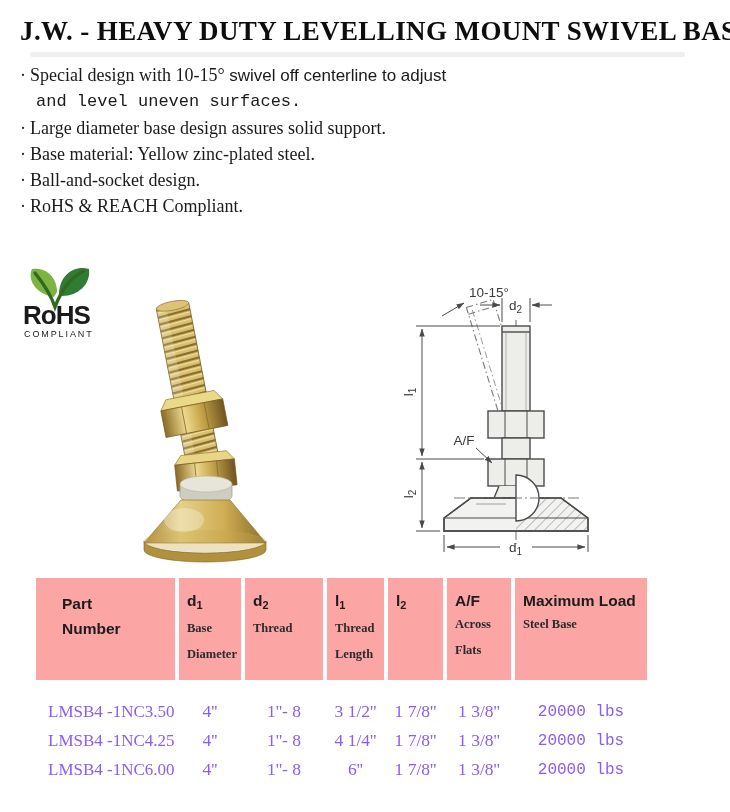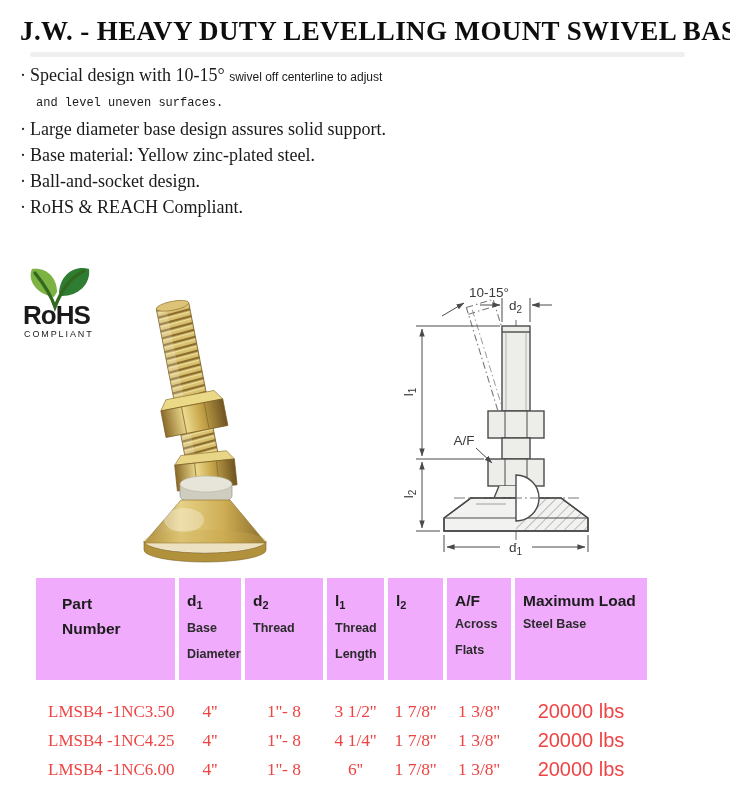--- a/index.html
+++ b/index.html
@@ -15,51 +15,51 @@
   .ghost {
     position:absolute; left:30px; top:52px; width:655px; height:5px;
     background:#ececec; border-radius:3px; opacity:0.85;
   }
   .features {
     position:absolute; left:20px; top:62px; width:480px;
     font-size:18px; color:#1a1a1a; line-height:26px;
   }
   .feat { white-space:nowrap; }
   .bullet { display:inline-block; width:10px; color:#2a2a2a; }
-  .sans { font-family:"Liberation Sans", sans-serif; font-size:12px; }
+  .sans { font-family:"Liberation Sans", sans-serif; font-size:17px; }
   .cont { padding-left:16px;font-family:Liberation Mono, monospace; }
 
   .rohs { position:absolute; left:18px; top:264px; width:80px; height:78px; }
 
   .photo { position:absolute; left:126px; top:280px; width:222px; height:297px; }
 
   .diagram { position:absolute; left:396px; top:272px; width:322px; height:294px; }
 
   .spec-table { position:absolute; left:36px; top:578px; width:612px; }
   .thead, .drow {
     display:grid;
     grid-template-columns:139px 62px 78px 57px 55px 64px 132px;
     column-gap:4px;
   }
   .hcell {
-    background:#f0abfc; min-height:102px; box-sizing:border-box;
+    background:#fca5a5; min-height:102px; box-sizing:border-box;
     padding:13px 4px 5px 8px;
     font-family:"Liberation Sans", sans-serif; color:#1f1f1f;
   }
   .hcell.partcol { padding-left:26px; }
   .hmain { font-size:15.5px; font-weight:bold; line-height:20px; color:#1c1c1c; }
   .partcol .hmain { line-height:25px; }
-  .hsub { font-size:12.5px; font-weight:bold; color:#2b2b2b; line-height:26px; }
+  .hsub { font-size:12.5px; font-weight:bold; color:#2b2b2b; line-height:26px;font-family:Liberation Serif, serif; }
   .hsub:first-of-type { margin-top:7px; }
   .subscr { font-size:11px; vertical-align:-3px; }
   .tbody { margin-top:17px; }
-  .drow { height:29px; align-items:center; font-size:17.5px; color:#ef4444; }
+  .drow { height:29px; align-items:center; font-size:17.5px; color:#8b5cf6; }
   .dcell { text-align:center; }
   .dcell.part { text-align:left; padding-left:12px; font-size:17px; }
-  .dcell.load { font-family:Liberation Sans, sans-serif; font-size:20px; }
+  .dcell.load { font-family:Liberation Mono, monospace; font-size:16px; }
 </style>
 </head>
 <body>
 
 <div class="page">
 
   <h1 class="title">J.W. - HEAVY DUTY LEVELLING MOUNT SWIVEL BASE</h1>
   <div class="ghost"></div>
 
   <div class="features">

